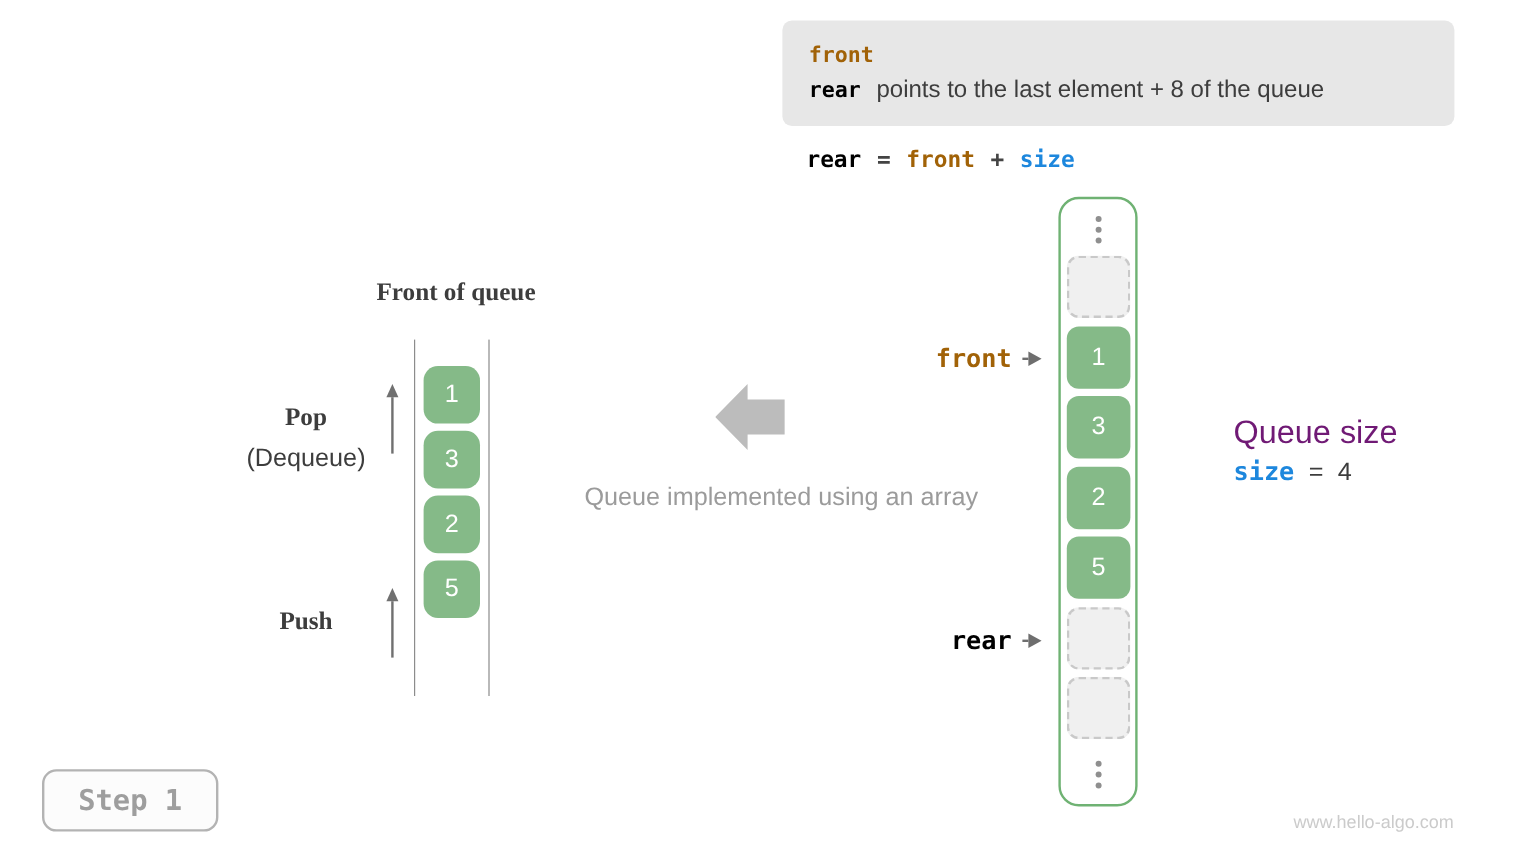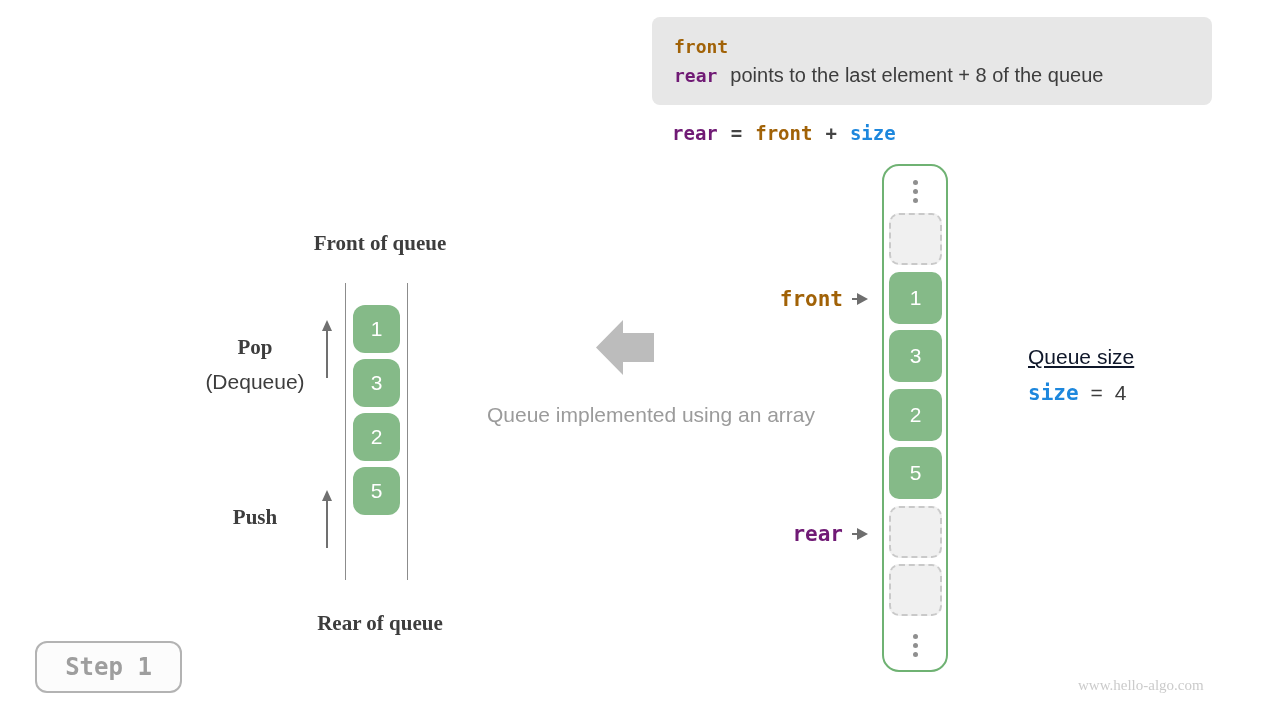--- a/index.html
+++ b/index.html
@@ -3,21 +3,21 @@
 <meta charset="utf-8">
 <style>
   html,body{margin:0;padding:0;background:#ffffff;}
   .canvas{
     position:relative;width:1280px;height:720px;background:#ffffff;
     font-family:"Liberation Sans",sans-serif;color:#3d3d3d;overflow:hidden;
   }
   .abs{position:absolute;}
   .mono{font-family:"DejaVu Sans Mono",monospace;font-weight:bold;}
   .orange{color:#a16207;}
-  .teal{color:#701a75;}
+  .teal{color:#000000;}
   .blue{color:#1d87dd;}
   .dark{color:#444444;}
 
   
   .legend{
     left:652px;top:17px;width:560px;height:88px;background:#e7e7e7;
     border-radius:8px;display:flex;flex-direction:column;justify-content:center;
     gap:7px;padding-left:22px;box-sizing:border-box;
   }
   .legend-line{display:flex;align-items:baseline;gap:13px;font-size:20px;color:#3d3d3d;}
@@ -56,33 +56,33 @@
   .vdots{left:905px;width:20px;display:flex;flex-direction:column;align-items:center;gap:4px;}
   .vdots .dot{width:5px;height:5px;border-radius:50%;background:#8f8f8f;}
 
   .pointer-row{left:668px;width:200px;height:28px;display:flex;align-items:center;justify-content:flex-end;gap:9px;}
   .pointer-row .mono{font-size:21px;}
   .tri-right{display:flex;align-items:center;}
   .tri-right .tail{width:5px;height:2px;background:#6e6e6e;}
   .tri-right .tip{width:0;height:0;border-top:6px solid transparent;border-bottom:6px solid transparent;border-left:11px solid #6e6e6e;}
 
   
-  .size-title{left:1028px;top:345px;font-size:21px;color:#0f172a;text-decoration:underline;}
+  .size-title{left:1028px;top:345px;font-size:27px;color:#701a75;}
   .size-row{left:1028px;top:381px;display:flex;align-items:baseline;gap:12px;font-size:21px;color:#3d3d3d;}
   .size-row .mono{font-size:21px;}
 
   
   .step-badge{
     left:35px;top:641px;width:147px;height:52px;box-sizing:border-box;
     background:#fcfcfc;border:2px solid #b3b3b3;border-radius:12px;
     display:flex;align-items:center;justify-content:center;
     font-family:"DejaVu Sans Mono",monospace;font-weight:bold;font-size:24px;color:#9e9e9e;
   }
 
-  .watermark{left:1078px;top:677px;font-family:Liberation Serif, serif;font-size:15px;color:#cbcbcb;font-weight:normal;}
+  .watermark{left:1078px;top:677px;font-family:Liberation Sans, sans-serif;font-size:15px;color:#cbcbcb;font-weight:normal;}
 </style>
 </head>
 <body>
 
 <div class="canvas">
 
   <div class="abs legend">
     <div class="legend-line">
       <span class="mono orange">front</span>
     </div>
@@ -116,21 +116,20 @@
     <div class="head"></div>
       <div class="shaft"></div>
   </div>
 
   <div class="abs lbl bold" style="left:195px;top:505px;width:120px;">Push</div>
   <div class="abs up-arrow" style="left:321px;top:490px;">
     <div class="head"></div>
       <div class="shaft"></div>
   </div>
 
-  <div class="abs lbl bold" style="left:295px;top:611px;width:170px;">Rear of queue</div>
 
   <svg class="abs" style="left:596px;top:319px;" width="58" height="57">
     <polygon points="0,28.5 27,1 27,14 58,14 58,43 27,43 27,56" fill="#bcbcbc"></polygon>
   </svg>
   <div class="abs caption">Queue implemented using an array</div>
 
   <div class="abs array-frame"></div>
 
   <div class="abs vdots" style="top:180px;">
     <div class="dot"></div>

